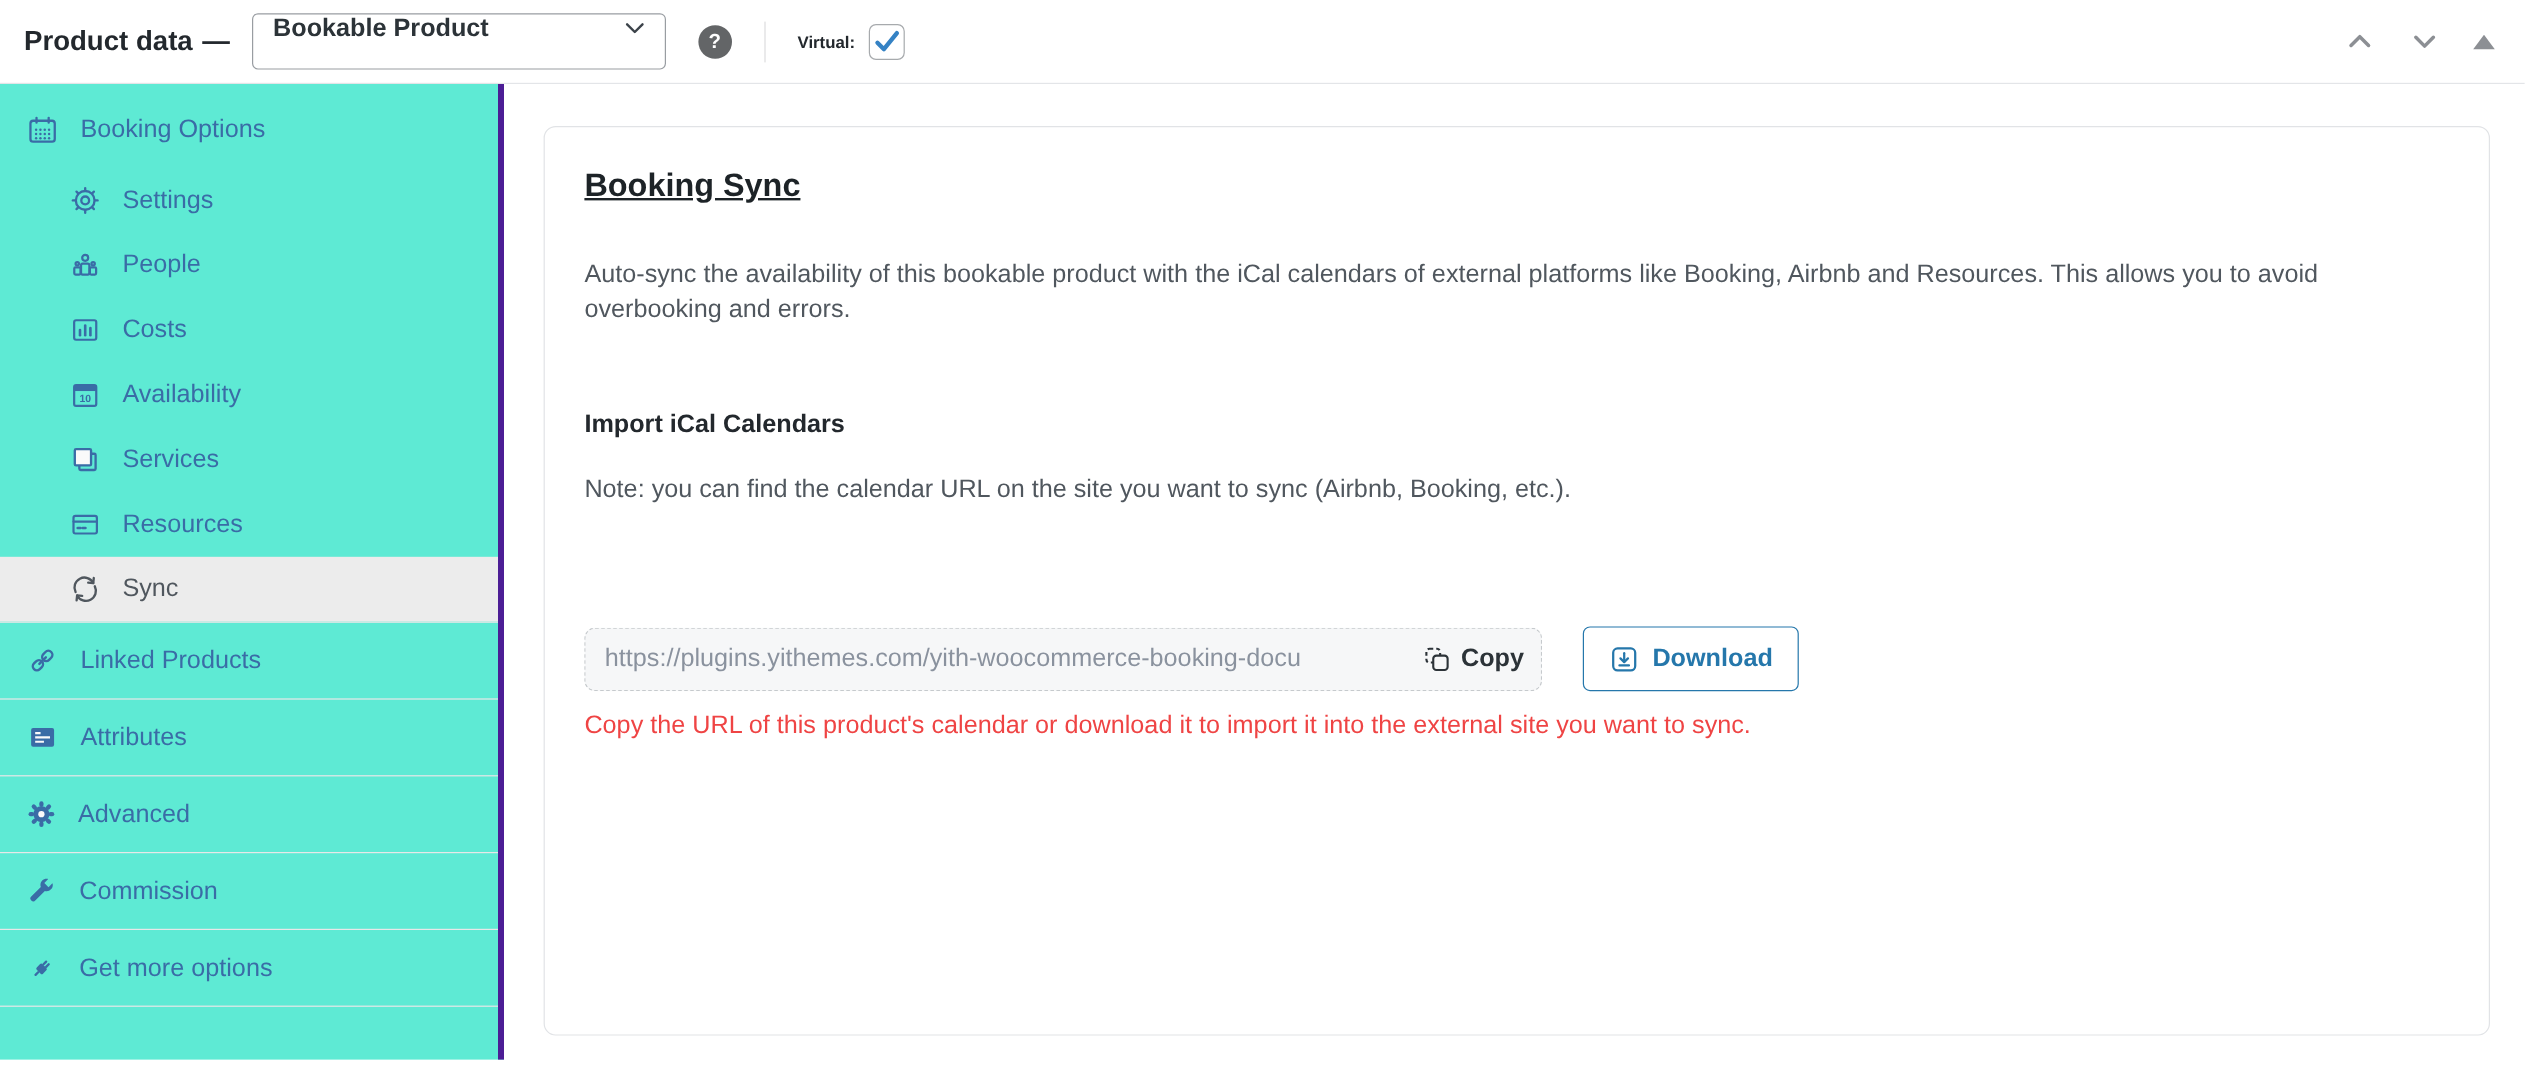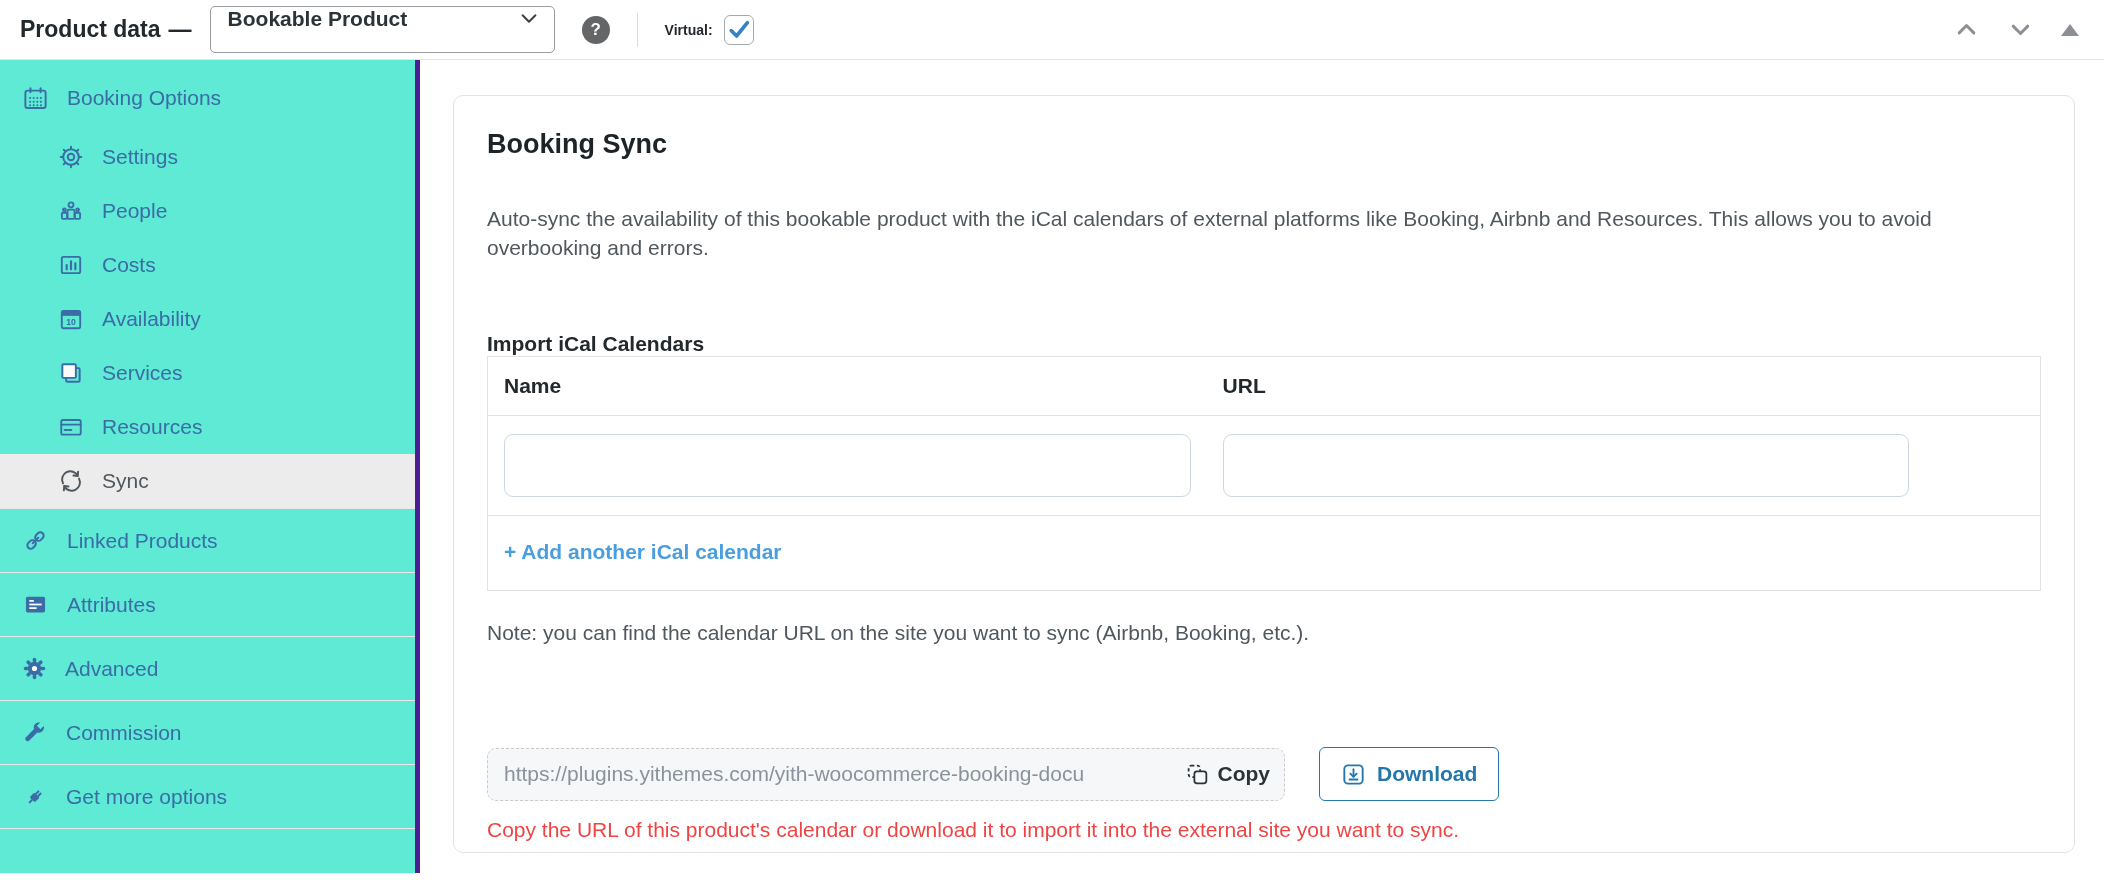--- a/index.html
+++ b/index.html
@@ -3,21 +3,21 @@
 <meta charset="utf-8">
 <style>
   * { box-sizing: border-box; }
   html,body { margin:0; padding:0; }
   body {
     width:2104px; height:892px; overflow:hidden;
     font-family:"Liberation Sans", sans-serif;
     background:#fff; color:#23282d;
   }
   
-  .hdr { height:60px; display:flex; align-items:center; padding-left:20px;
+  .hdr { height:70px; display:flex; align-items:center; padding-left:20px;
          border-bottom:1px solid #e3e5e8; background:#fff; }
   .hdr-title { font-size:23px; font-weight:bold; color:#23282d; }
   .hdr-dash { font-size:23px; font-weight:bold; margin-left:8px; }
   .type-select { display:flex; justify-content:space-between;
     width:345px; height:47px; margin-left:18px; padding:0 14px 0 17px;
     border:1px solid #999da2; border-radius:5px; background:#fff;
     font-size:21px; font-weight:600; color:#2c3338; cursor:pointer; }
   .help-bubble { width:28px; height:28px; border-radius:50%; background:#636567;
     color:#fff; font-size:17px; font-weight:bold; display:flex; align-items:center;
     justify-content:center; margin-left:27px; cursor:pointer; }
@@ -39,21 +39,21 @@
     color:#3a6ca6; cursor:pointer; }
   .sb-item.top { height:64px; padding-left:22px; }
   .sb-item.sub { height:54px; padding-left:58px; }
   .sb-sep { border-top:1px solid #e8e8e8; }
   .sb-item.active { background:#ececec; color:#50575e; }
   .sb-item svg { flex:none; }
   .main { flex:1; background:#fff; }
   
   .card { margin:35px 29px 0 33px; height:758px; border:1px solid #e1e3e6;
     border-radius:10px; background:#fff; padding:33px 33px 0 33px; }
-  .card-title { margin:0; font-size:27px; font-weight:bold; color:#1d2327; }
+  .card-title { margin:0; font-size:27px; font-weight:bold; color:#1d2327;text-decoration:underline; }
   .card-desc { margin-top:44px; font-size:21px; line-height:29px; color:#50575e;
     max-width:1550px; }
   .frow { display:flex;flex-direction:column; }
   .frow.import { margin-top:46px; }
   .frow.export { margin-top:102px; }
   .flabel { width:314px; flex:none; font-size:21px; font-weight:bold; color:#23282d; }
   .frow.import .flabel { padding-top:24px; }
   .frow.export .flabel { padding-top:15px; }
   .fbody { flex:1; }
   
@@ -286,37 +286,20 @@
   </div>
 
   <div class="main">
     <div class="card">
       <h2 class="card-title">Booking Sync</h2>
       <p class="card-desc">Auto-sync the availability of this bookable product with the iCal calendars of external platforms like Booking, Airbnb and Resources. This allows you to avoid overbooking and errors.</p>
 
       <div class="frow import">
         <div class="flabel">Import iCal Calendars</div>
         <div class="fbody">
-          <div class="ical-table">
-            <div class="ical-head">
-              <div class="col">Name</div>
-              <div class="col">URL</div>
-            </div>
-            <div class="ical-row">
-              <div class="col">
-                <input class="ical-input" type="text" value="" style="">
-              </div>
-              <div class="col">
-                <input class="ical-input" type="text" value="" style="">
-              </div>
-            </div>
-            <div class="ical-add">
-              <a class="add-link">+ Add another iCal calendar</a>
-            </div>
-          </div>
           <div class="note">Note: you can find the calendar URL on the site you want to sync (Airbnb, Booking, etc.).</div>
         </div>
       </div>
 
       <div class="frow export">
         <div class="fbody">
           <div class="export-line">
             <div class="export-field">
               <span class="export-url">https://plugins.yithemes.com/yith-woocommerce-booking-docu</span>
               <button class="copy-btn">

